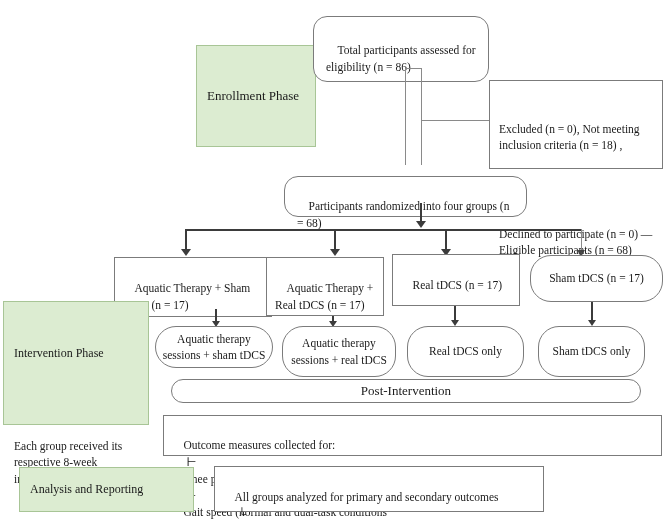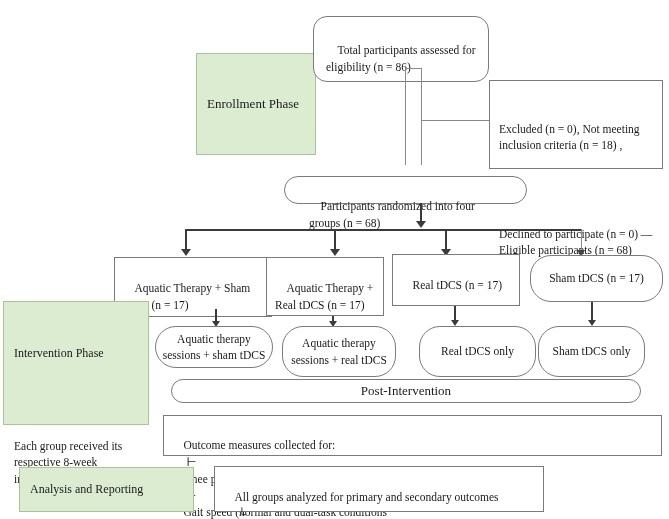--- a/index.html
+++ b/index.html
@@ -77,21 +77,21 @@
   .brk {
     font-size: 12px;
     letter-spacing: 0;
   }
 </style>
 </head>
 <body>
 
 <div id="canvas">
 
-  <div class="node green vcenter" style="left:196px; top:45px; width:120px; height:102px; padding-left:10px;margin-top:8px;">
+  <div class="node green vcenter" style="left:196px; top:45px; width:120px; height:102px; padding-left:10px;">
     <span style="font-size:13px;">Enrollment Phase</span>
   </div>
 
   <div class="node rounded" style="left:313px; top:2px; width:176px; height:66px; padding:9px 12px;">
     <span>Total participants assessed for eligibility (n = 86)</span>
   </div>
 
   <div class="line vline thin" style="left:421px; top:68px; height:97px;"></div>
 
   <div class="line vline thin" style="left:405px; top:68px; height:97px;"></div>
@@ -99,21 +99,21 @@
   <div class="line hline thin" style="left:421px; top:120px; width:70px;"></div>
 
   <div class="line hline thin" style="left:405px; top:68px; width:17px;"></div>
 
   <div class="node" style="left:489px; top:68px; width:174px; height:89px; padding:7px 9px;margin-top:12px;">
     <div>Excluded (n = 0), Not meeting inclusion criteria (n = 18) ,</div>
     <div style="height:7px;"></div>
     <div>Declined to participate (n = 0) — Eligible participants (n = 68)</div>
   </div>
 
-  <div class="node rounded" style="left:284px; top:162px; width:243px; height:28px; padding:5px 24px;">
+  <div class="node rounded" style="left:284px; top:162px; width:243px; height:41px; padding:5px 12px;">
     <span>Participants randomized into four groups (n = 68)</span>
   </div>
 
   <div class="line vline bold" style="left:420px; top:203px; height:20px;"></div>
   <div class="arrowhead" style="left:416px; top:221px;"></div>
 
   <div class="line hline bold" style="left:185px; top:229px; width:397px;"></div>
 
   <div class="line vline bold" style="left:185px; top:229px; height:22px;"></div>
   <div class="arrowhead" style="left:181px; top:249px;"></div>
@@ -157,21 +157,21 @@
     <div style="height:11px;"></div>
     <div style="font-size:11.5px;">Each group received its respective 8-week intervention</div>
   </div>
 
   <div class="node vcenter hcenter" style="left:155px; top:326px; width:118px; height:42px; padding:4px 5px;">
     <span>Aquatic therapy sessions + sham tDCS</span>
   </div>
   <div class="node vcenter hcenter" style="left:282px; top:326px; width:114px; height:51px; padding:4px 5px;">
     <span>Aquatic therapy sessions + real tDCS</span>
   </div>
-  <div class="node vcenter hcenter" style="left:407px; top:326px; width:117px; height:51px; padding:4px 5px;margin-left:12px;">
+  <div class="node vcenter hcenter" style="left:407px; top:326px; width:117px; height:51px; padding:4px 5px;">
     <span>Real tDCS only</span>
   </div>
   <div class="node vcenter hcenter" style="left:538px; top:326px; width:107px; height:51px; padding:4px 5px;">
     <span>Sham tDCS only</span>
   </div>
 
   <div class="node vcenter hcenter" style="left:171px; top:379px; width:470px; height:24px; padding:2px 6px;">
     <span style="font-size:13px;">Post-Intervention</span>
   </div>
 

